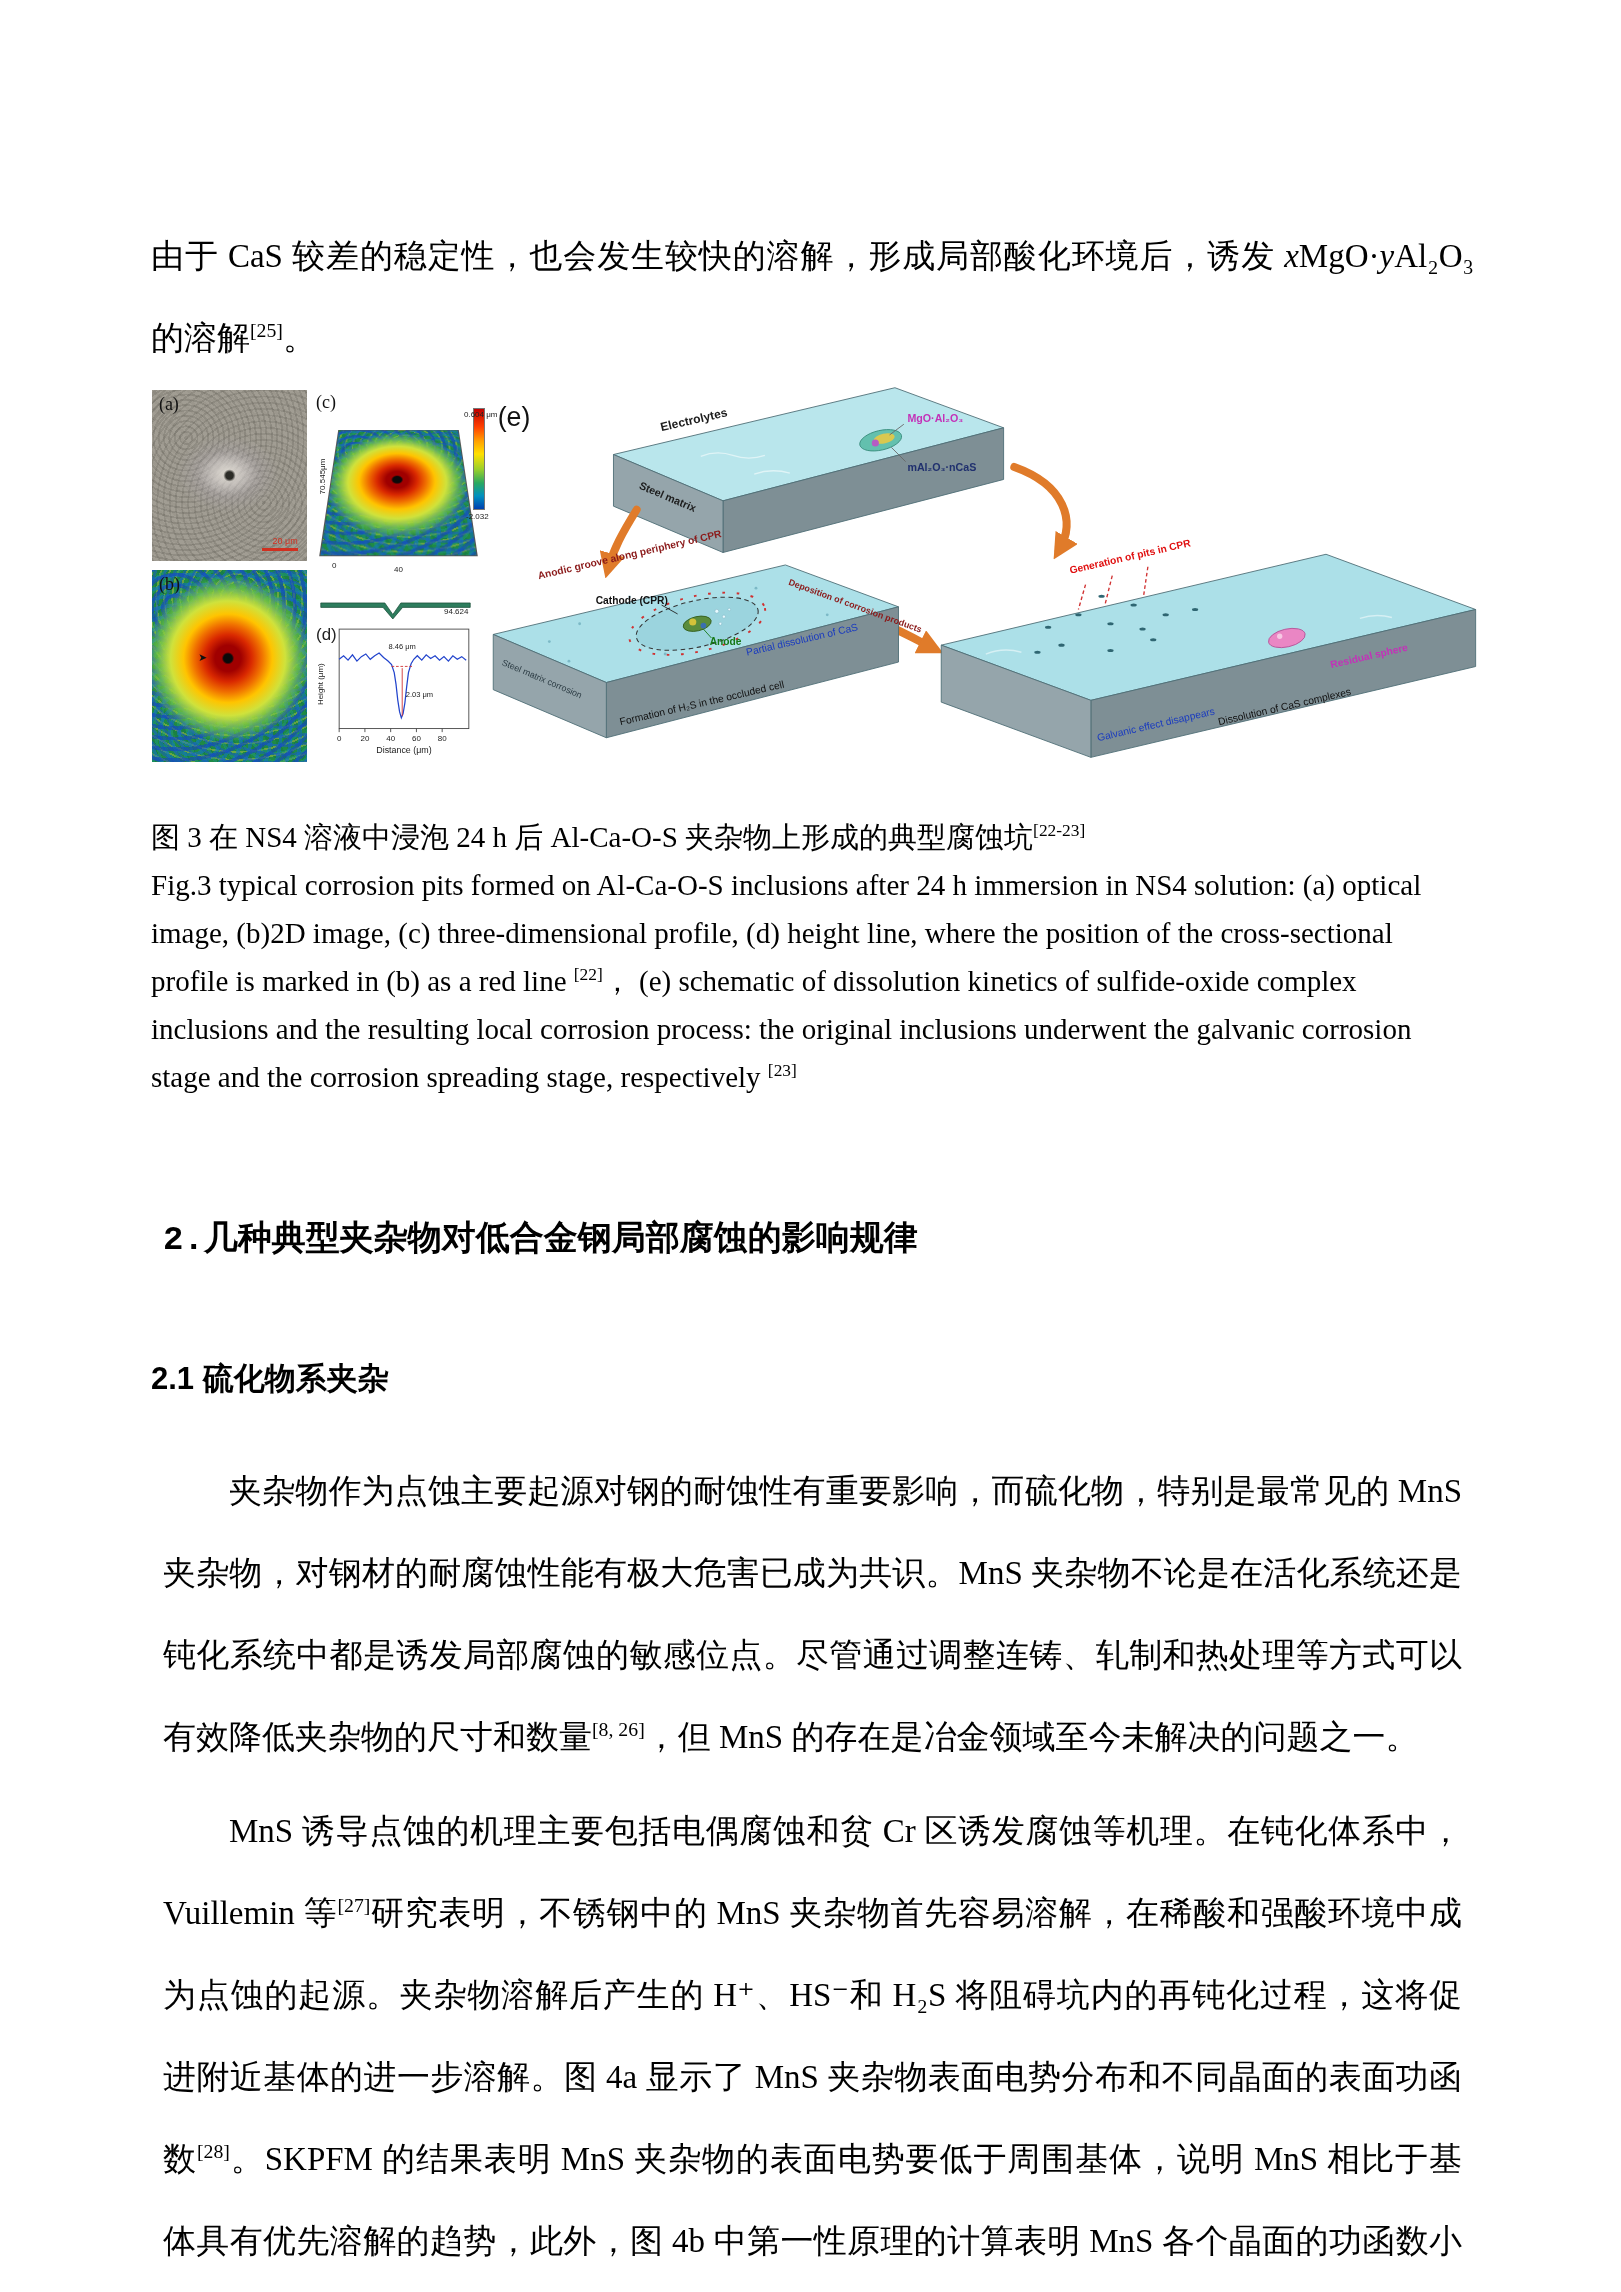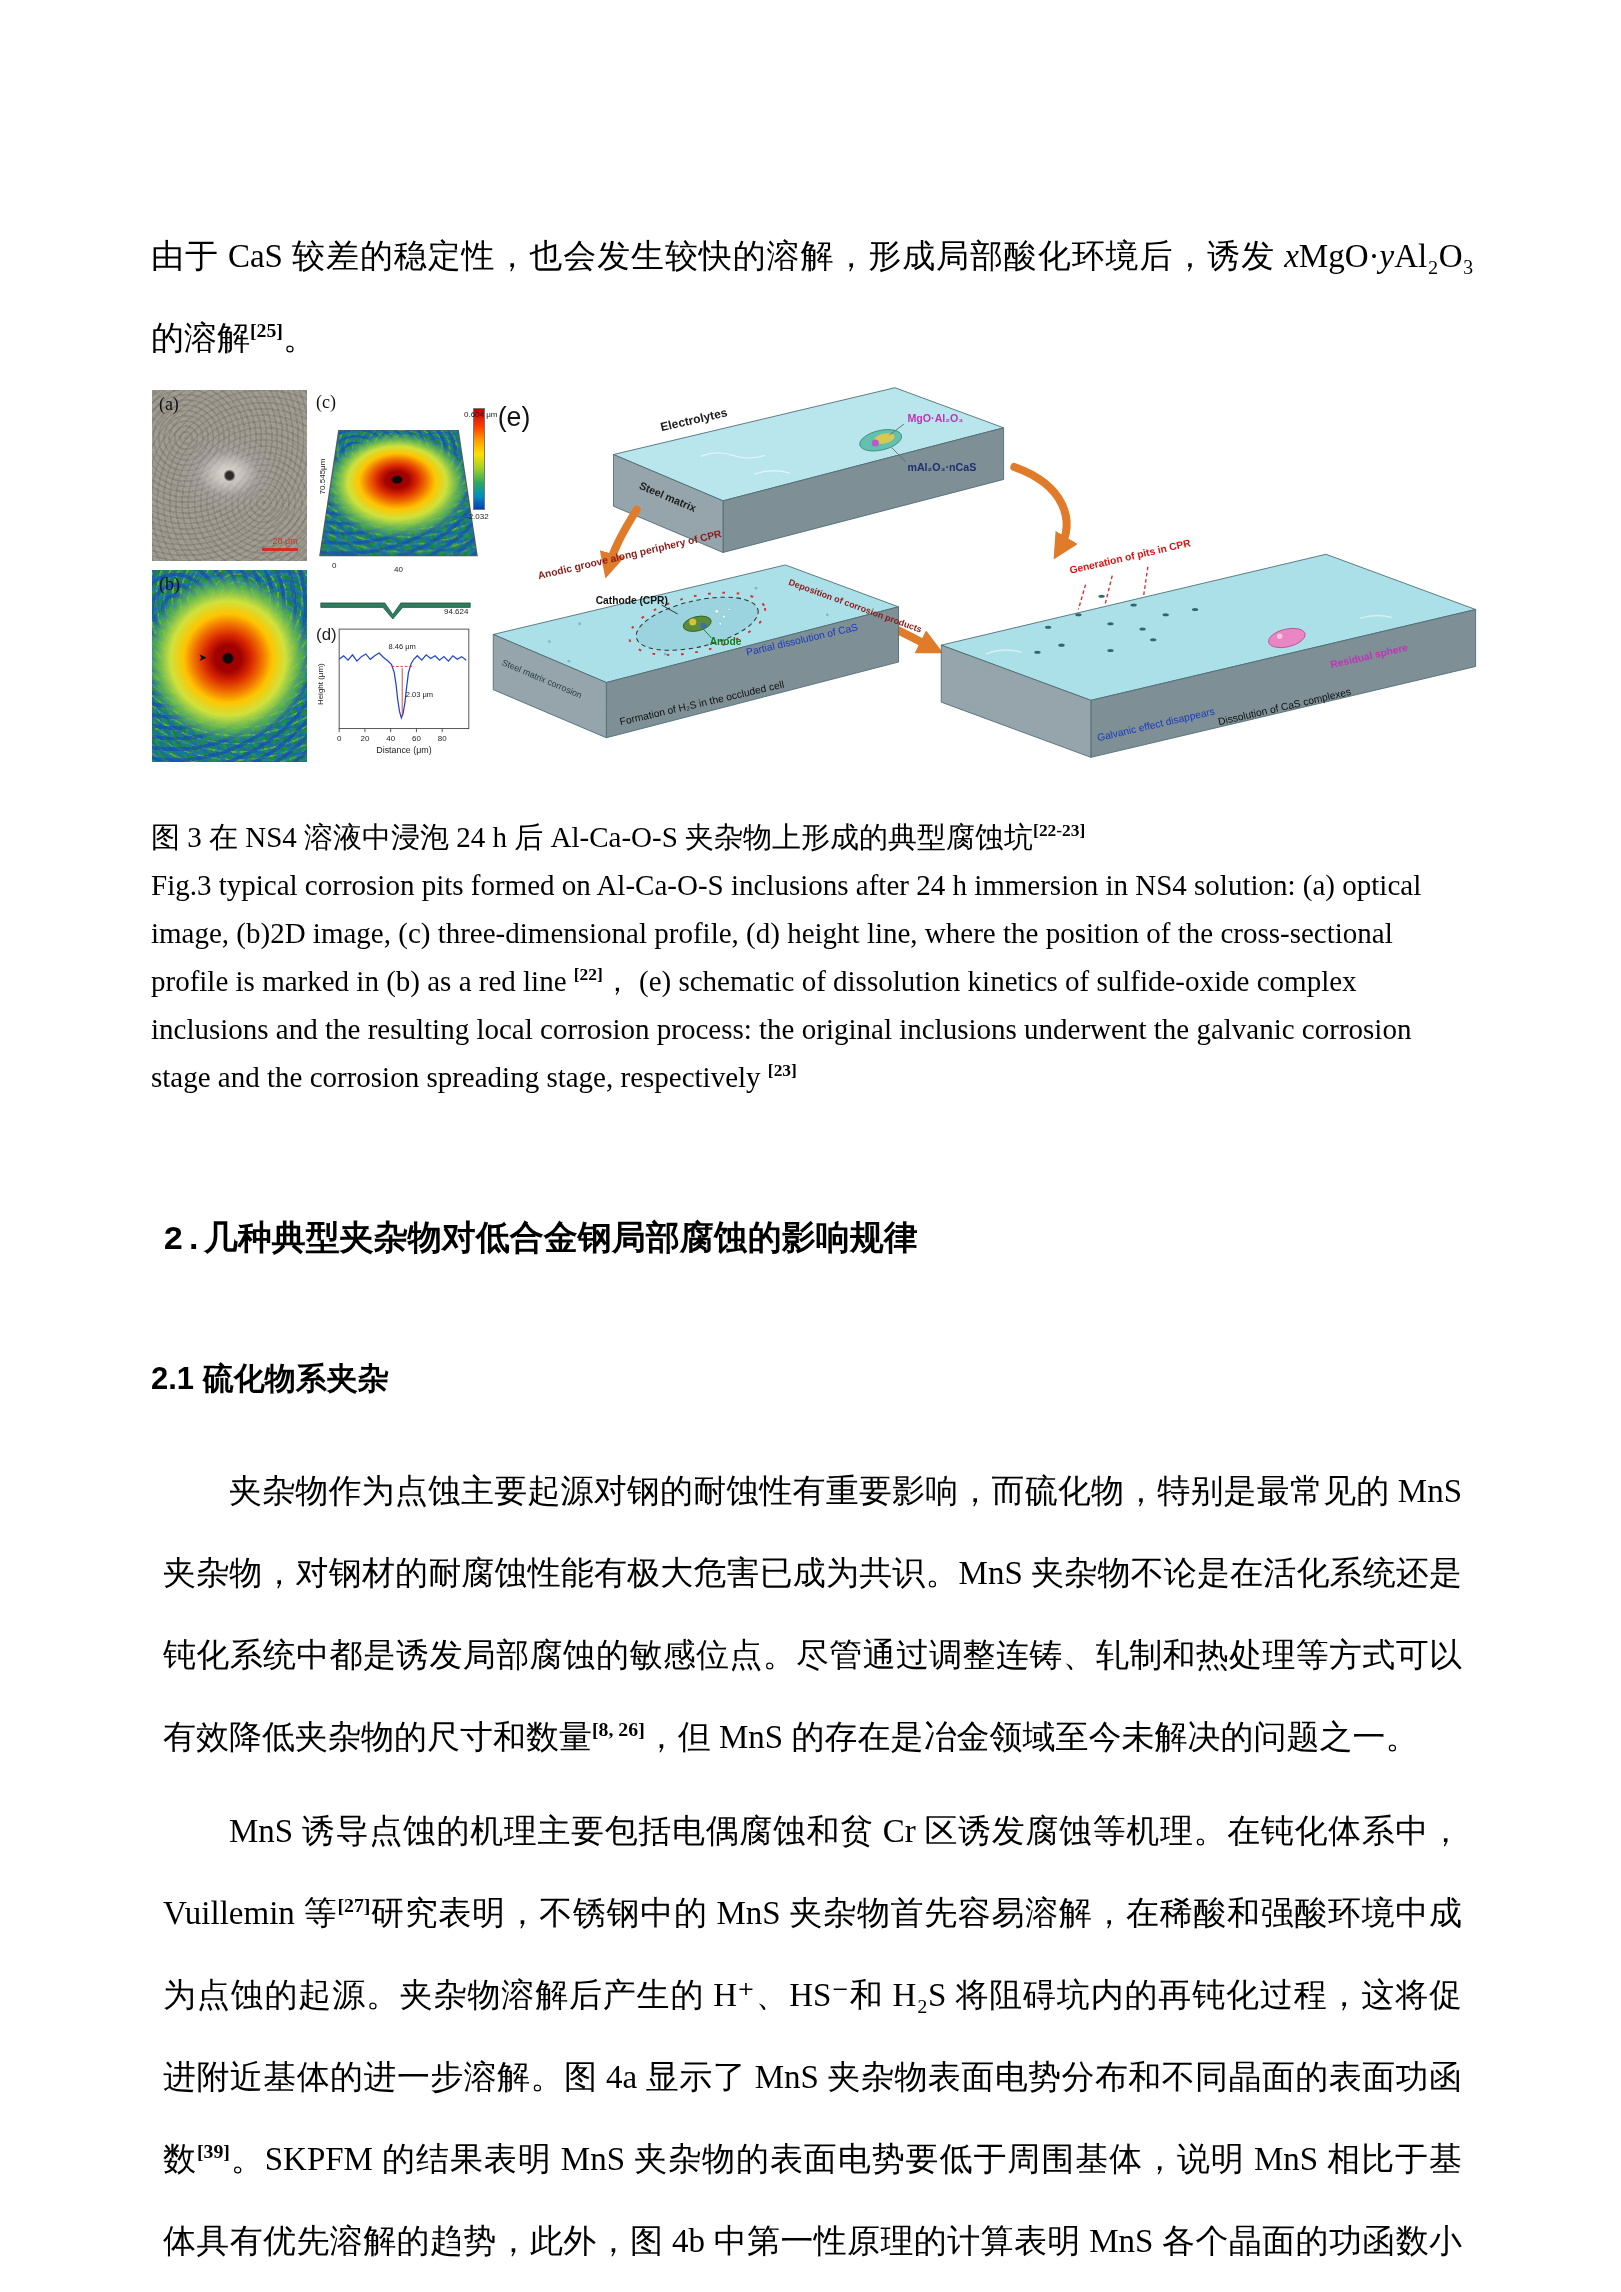--- a/index.html
+++ b/index.html
@@ -1,21 +1,21 @@
 <!DOCTYPE html>
 <html style="font-size:14.3px"><head>
 <meta charset="utf-8">
 <style>
   html,body{margin:0;padding:0;background:#e9e9e9;}
   .page{position:relative;width:1622px;height:2293px;background:#fff;color:#000;
         font-family:"Liberation Serif","DejaVu Serif",serif;overflow:hidden;}
 
   
   .intro{position:absolute;left:151px;top:182px;width:1323px;font-size:33px;line-height:82px;text-align:justify;}
-  .cite{font-size:0.6em;vertical-align:super;line-height:0;font-weight:bold;}
+  .cite{font-size:0.6em;vertical-align:super;line-height:0;}
   .captions{position:absolute;left:151px;top:813px;width:1323px;font-size:29px;line-height:48px;}
   .h2{position:absolute;left:151px;top:1203px;margin:12px;font-size:34px;font-weight:bold;
       font-family:Liberation Mono, monospace;}
   .h3{position:absolute;left:151px;top:1358px;margin:0;font-size:31px;font-weight:bold;
       font-family:"Liberation Sans","DejaVu Sans",sans-serif;}
   .bodytext{position:absolute;left:151px;top:1438px;width:1323px;font-size:33px;line-height:82px;text-align:justify;}
   .bodytext p{margin:12px;text-indent:2em;}
 
   
   .figure{position:absolute;left:150px;top:385px;width:1331px;height:392px;}
@@ -239,17 +239,17 @@
   <div class="captions">
     <div class="cap-zh"><span>图 3 在 NS4 溶液中浸泡 24 h 后 Al-Ca-O-S 夹杂物上形成的典型腐蚀坑</span><sup class="cite">[22-23]</sup></div>
     <div class="cap-en"><span>Fig.3 typical corrosion pits formed on Al-Ca-O-S inclusions after 24 h immersion in NS4 solution: (a) optical image, (b)2D image, (c) three-dimensional profile, (d) height line, where the position of the cross-sectional profile is marked in (b) as a red line </span><sup class="cite">[22]</sup><span>， (e) schematic of dissolution kinetics of sulfide-oxide complex inclusions and the resulting local corrosion process: the original inclusions underwent the galvanic corrosion stage and the corrosion spreading stage, respectively </span><sup class="cite">[23]</sup></div>
   </div>
 
   <h2 class="h2">2.几种典型夹杂物对低合金钢局部腐蚀的影响规律</h2>
   <h3 class="h3">2.1 硫化物系夹杂</h3>
 
   <div class="bodytext">
     <p><span>夹杂物作为点蚀主要起源对钢的耐蚀性有重要影响，而硫化物，特别是最常见的 MnS 夹杂物，对钢材的耐腐蚀性能有极大危害已成为共识。MnS 夹杂物不论是在活化系统还是钝化系统中都是诱发局部腐蚀的敏感位点。尽管通过调整连铸、轧制和热处理等方式可以有效降低夹杂物的尺寸和数量</span><sup class="cite">[8, 26]</sup><span>，但 MnS 的存在是冶金领域至今未解决的问题之一。</span></p>
-    <p><span>MnS 诱导点蚀的机理主要包括电偶腐蚀和贫 Cr 区诱发腐蚀等机理。在钝化体系中，Vuillemin 等</span><sup class="cite">[27]</sup><span>研究表明，不锈钢中的 MnS 夹杂物首先容易溶解，在稀酸和强酸环境中成为点蚀的起源。夹杂物溶解后产生的 H⁺、HS⁻和 H₂S 将阻碍坑内的再钝化过程，这将促进附近基体的进一步溶解。图 4a 显示了 MnS 夹杂物表面电势分布和不同晶面的表面功函数</span><sup class="cite">[39]</sup><span>。SKPFM 的结果表明 MnS 夹杂物的表面电势要低于周围基体，说明 MnS 相比于基体具有优先溶解的趋势，此外，图 4b 中第一性原理的计算表明 MnS 各个晶面的功函数小于基</span></p>
+    <p><span>MnS 诱导点蚀的机理主要包括电偶腐蚀和贫 Cr 区诱发腐蚀等机理。在钝化体系中，Vuillemin 等</span><sup class="cite">[27]</sup><span>研究表明，不锈钢中的 MnS 夹杂物首先容易溶解，在稀酸和强酸环境中成为点蚀的起源。夹杂物溶解后产生的 H⁺、HS⁻和 H₂S 将阻碍坑内的再钝化过程，这将促进附近基体的进一步溶解。图 4a 显示了 MnS 夹杂物表面电势分布和不同晶面的表面功函数</span><sup class="cite">[28]</sup><span>。SKPFM 的结果表明 MnS 夹杂物的表面电势要低于周围基体，说明 MnS 相比于基体具有优先溶解的趋势，此外，图 4b 中第一性原理的计算表明 MnS 各个晶面的功函数小于基</span></p>
   </div>
 
 </div>
 
 
 </body></html>

